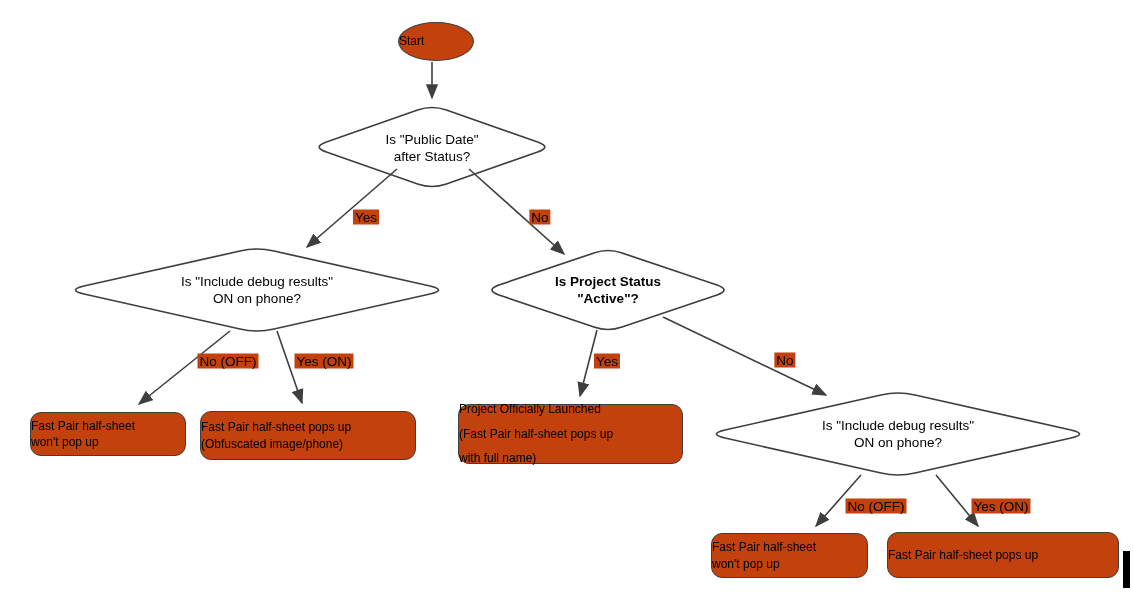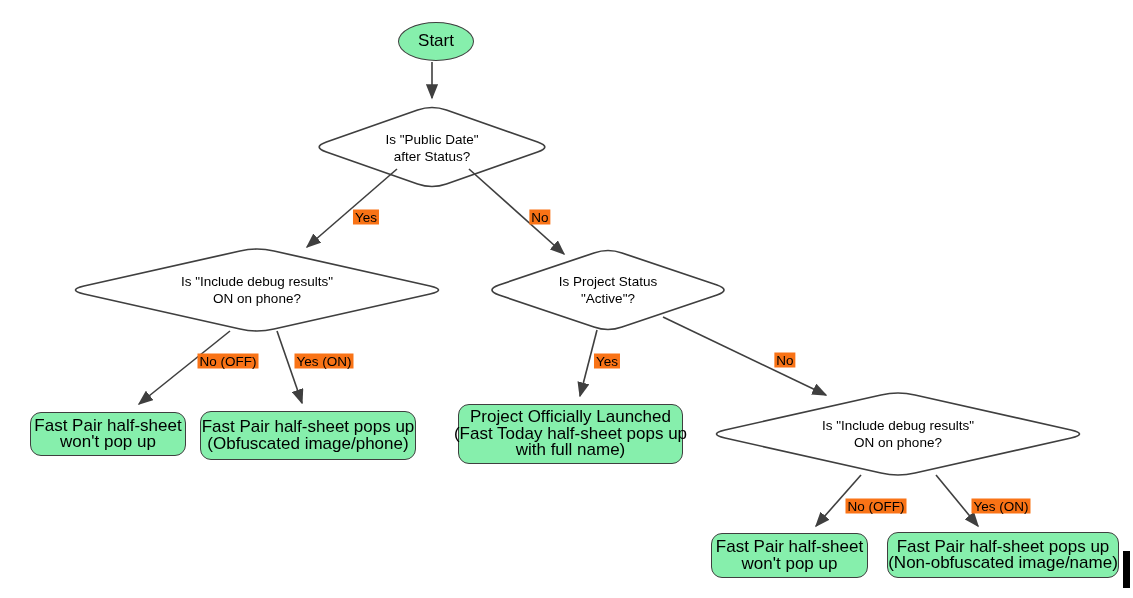--- a/index.html
+++ b/index.html
@@ -9,46 +9,46 @@
     height: 598px;
     background: #ffffff;
     font-family: "Liberation Sans", sans-serif;
     color: #000000;
     overflow: hidden;
   }
   svg.layer { position: absolute; left: 0; top: 0; }
   .node {
     position: absolute;
     box-sizing: border-box;
-    background: #86efac;
+    background: #c2410c;
     border: 1.7px solid #3f3f3f;
     display: flex;
     flex-direction: column;
-    align-items: center;
+    align-items: flex-start;
     justify-content: center;
     text-align: center;
-    font-size: 17px;
+    font-size: 12px;
     line-height: 16.5px;
     white-space: nowrap;
   }
   .ellipse { border-radius: 50%; }
   .rounded { border-radius: 11px; }
   .dlabel {
     position: absolute;
     transform: translate(-50%, -50%);
     text-align: center;
     font-size: 13.5px;
     line-height: 16.5px;
     white-space: nowrap;
   }
   .elabel {
     position: absolute;
     transform: translate(-50%, -50%);
     font-size: 13.5px;
-    background: #f97316;
+    background: #c2410c;
     padding: 0 2px;
     white-space: nowrap;
   }
   .ln { display: block; }
   .cursor-bar { position: absolute; background: #000000; }
 </style>
 </head>
 <body>
 
 <div class="canvas">
@@ -81,49 +81,48 @@
   </div>
 
   <div class="dlabel" style="left:432px; top:148px;">
     <span class="ln">Is "Public Date"</span>
     <span class="ln">after Status?</span>
   </div>
   <div class="dlabel" style="left:257px; top:290px;">
     <span class="ln">Is "Include debug results"</span>
     <span class="ln">ON on phone?</span>
   </div>
-  <div class="dlabel" style="left:608px; top:290px;">
+  <div class="dlabel" style="left:608px; top:290px;font-weight:bold;">
     <span class="ln">Is Project Status</span>
     <span class="ln">"Active"?</span>
   </div>
   <div class="dlabel" style="left:898px; top:434px;">
     <span class="ln">Is "Include debug results"</span>
     <span class="ln">ON on phone?</span>
   </div>
 
   <div class="node rounded" style="left:30px; top:412px; width:156px; height:44px;">
     <span class="ln">Fast Pair half-sheet</span>
     <span class="ln">won't pop up</span>
   </div>
   <div class="node rounded" style="left:200px; top:411px; width:216px; height:49px;">
     <span class="ln">Fast Pair half-sheet pops up</span>
     <span class="ln">(Obfuscated image/phone)</span>
   </div>
-  <div class="node rounded" style="left:458px; top:404px; width:225px; height:60px;">
+  <div class="node rounded" style="left:458px; top:404px; width:225px; height:60px;gap:8px;">
     <span class="ln">Project Officially Launched</span>
-    <span class="ln">(Fast Today half-sheet pops up</span>
+    <span class="ln">(Fast Pair half-sheet pops up</span>
     <span class="ln">with full name)</span>
   </div>
   <div class="node rounded" style="left:711px; top:533px; width:157px; height:45px;">
     <span class="ln">Fast Pair half-sheet</span>
     <span class="ln">won't pop up</span>
   </div>
   <div class="node rounded" style="left:887px; top:532px; width:232px; height:46px;">
     <span class="ln">Fast Pair half-sheet pops up</span>
-    <span class="ln">(Non-obfuscated image/name)</span>
   </div>
 
   <div class="elabel" style="left:366px; top:217px;">Yes</div>
   <div class="elabel" style="left:540px; top:217px;">No</div>
   <div class="elabel" style="left:228px; top:361px;">No (OFF)</div>
   <div class="elabel" style="left:324px; top:361px;">Yes (ON)</div>
   <div class="elabel" style="left:607px; top:361px;">Yes</div>
   <div class="elabel" style="left:785px; top:360px;">No</div>
   <div class="elabel" style="left:876px; top:506px;">No (OFF)</div>
   <div class="elabel" style="left:1001px; top:506px;">Yes (ON)</div>

